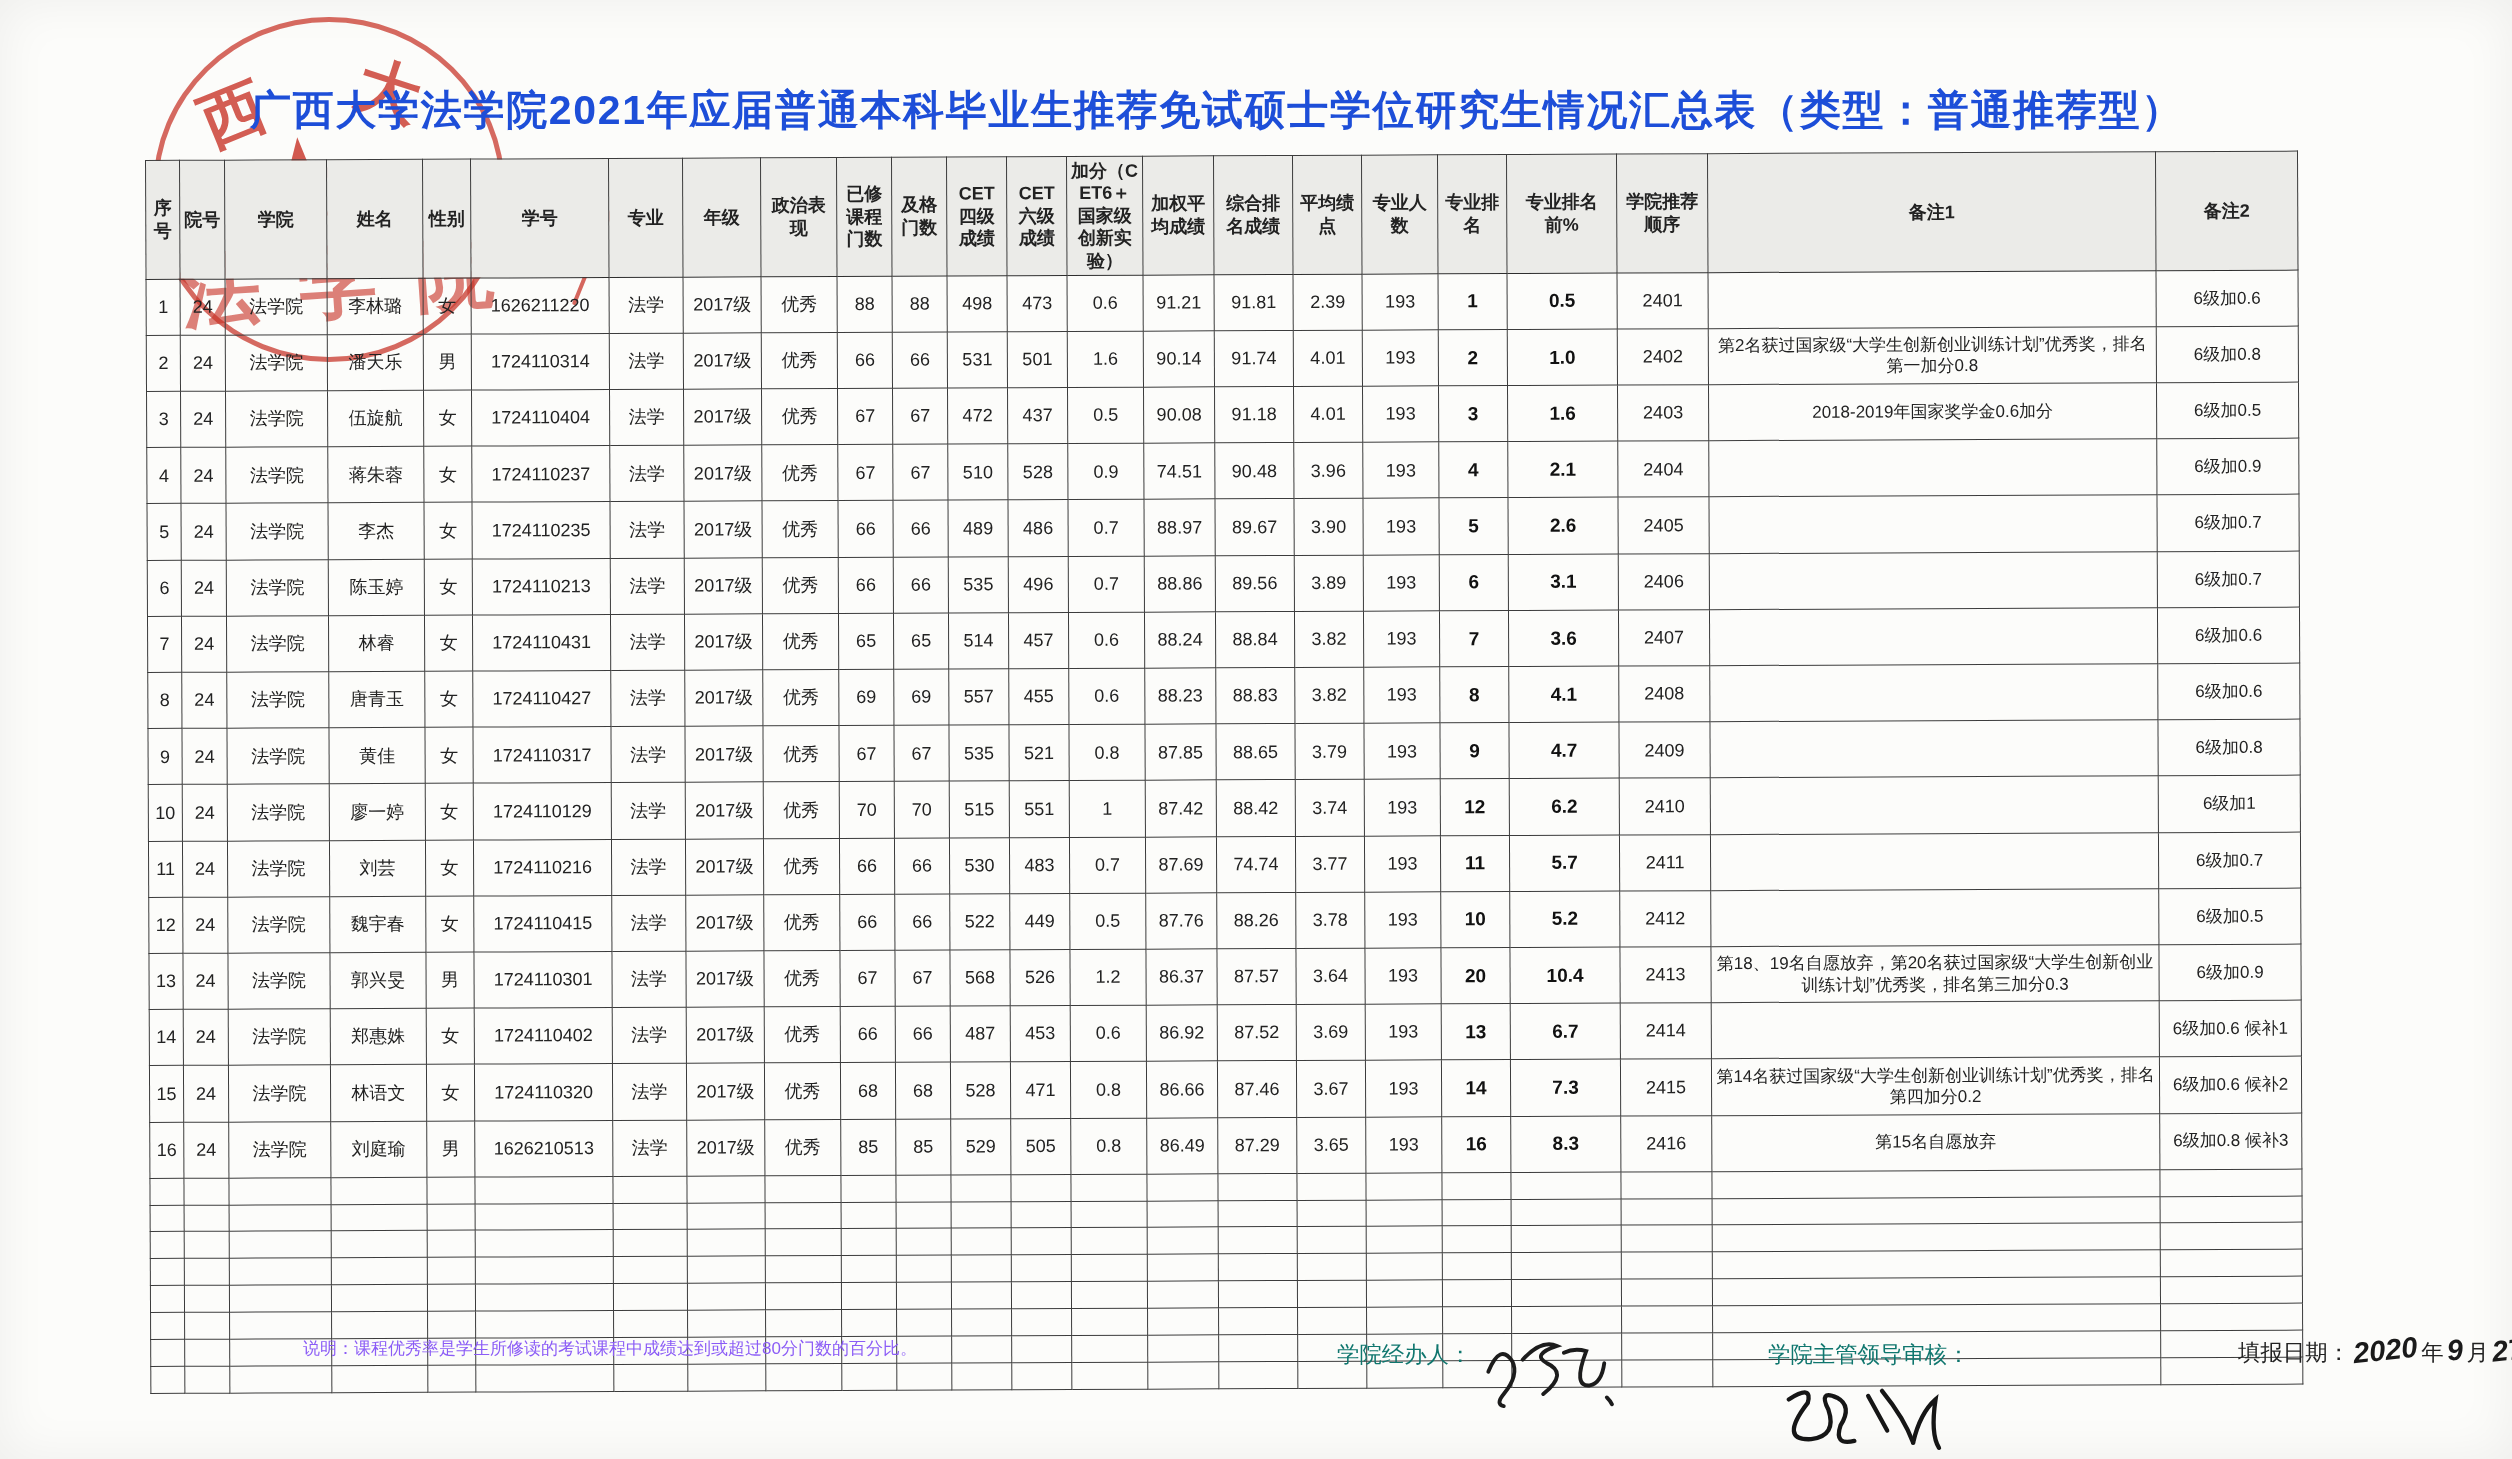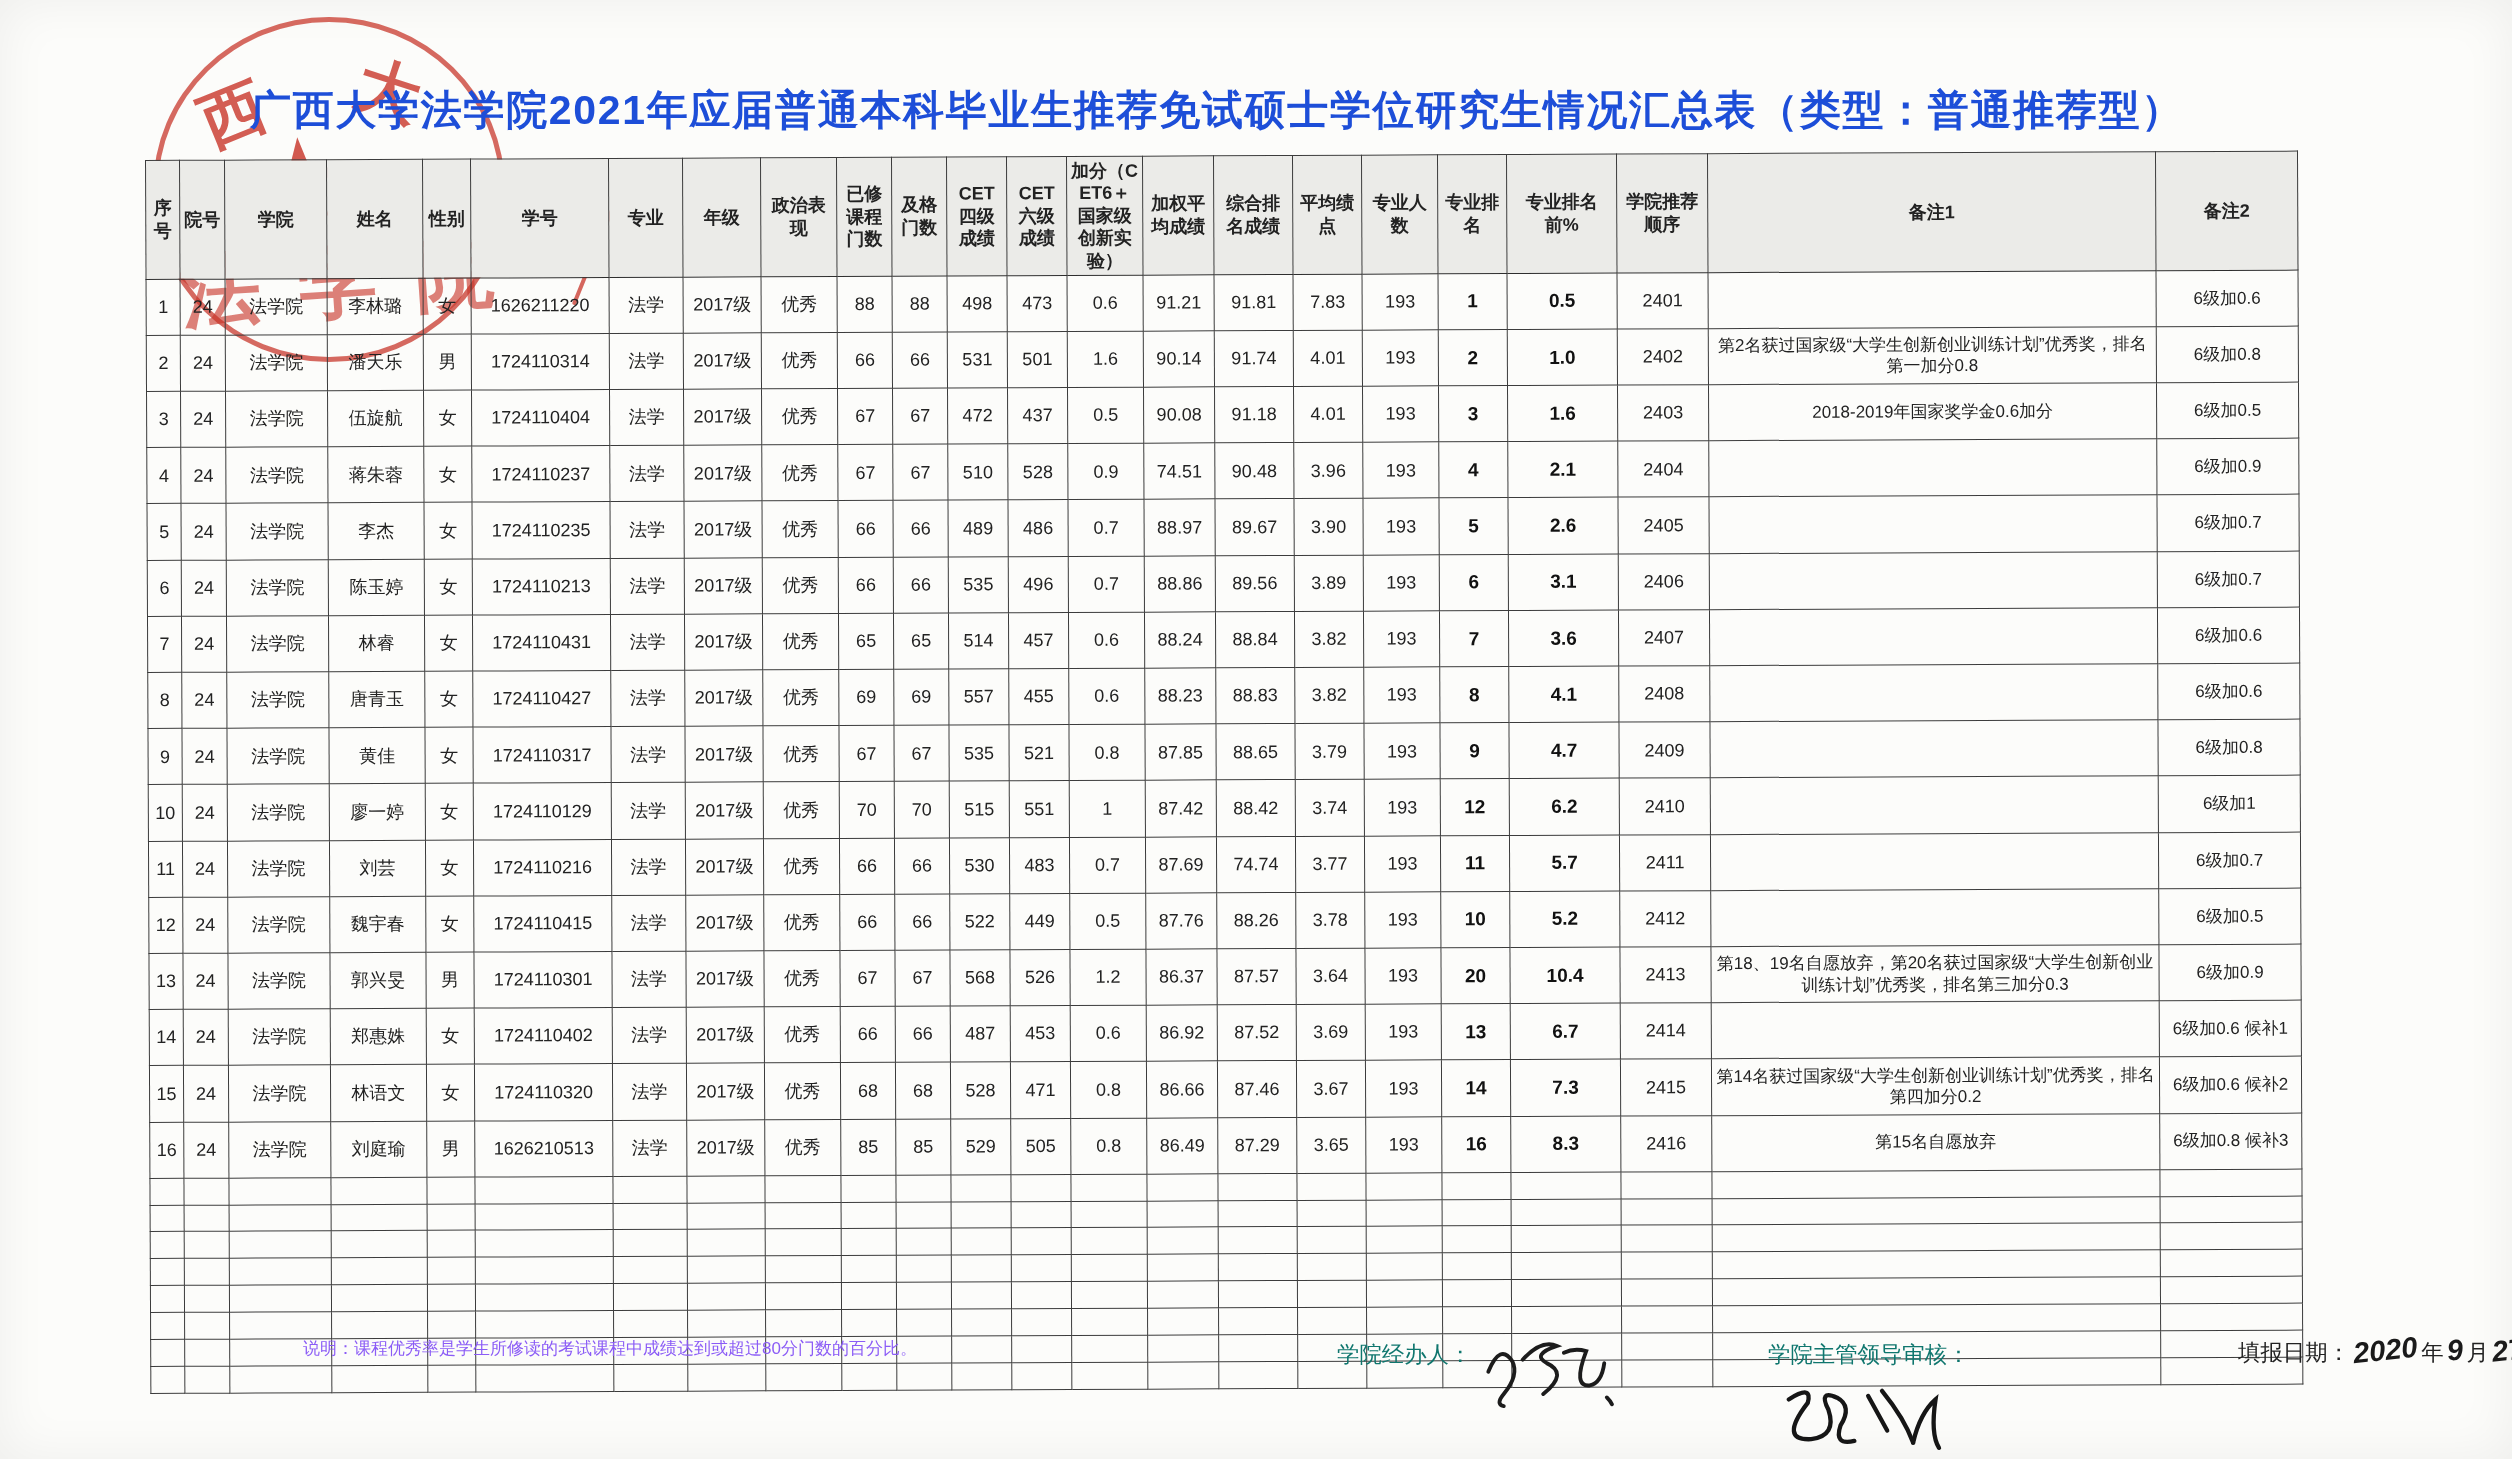--- a/index.html
+++ b/index.html
@@ -225,21 +225,21 @@
             <td>法学</td>
             <td>2017级</td>
             <td>优秀</td>
             <td>88</td>
             <td>88</td>
             <td>498</td>
             <td>473</td>
             <td>0.6</td>
             <td>91.21</td>
             <td>91.81</td>
-            <td>7.83</td>
+            <td>2.39</td>
             <td>193</td>
             <td>1</td>
             <td>0.5</td>
             <td>2401</td>
             <td></td>
             <td>6级加0.6</td>
           </tr>
           <tr class="data">
             <td>2</td>
             <td>24</td>

